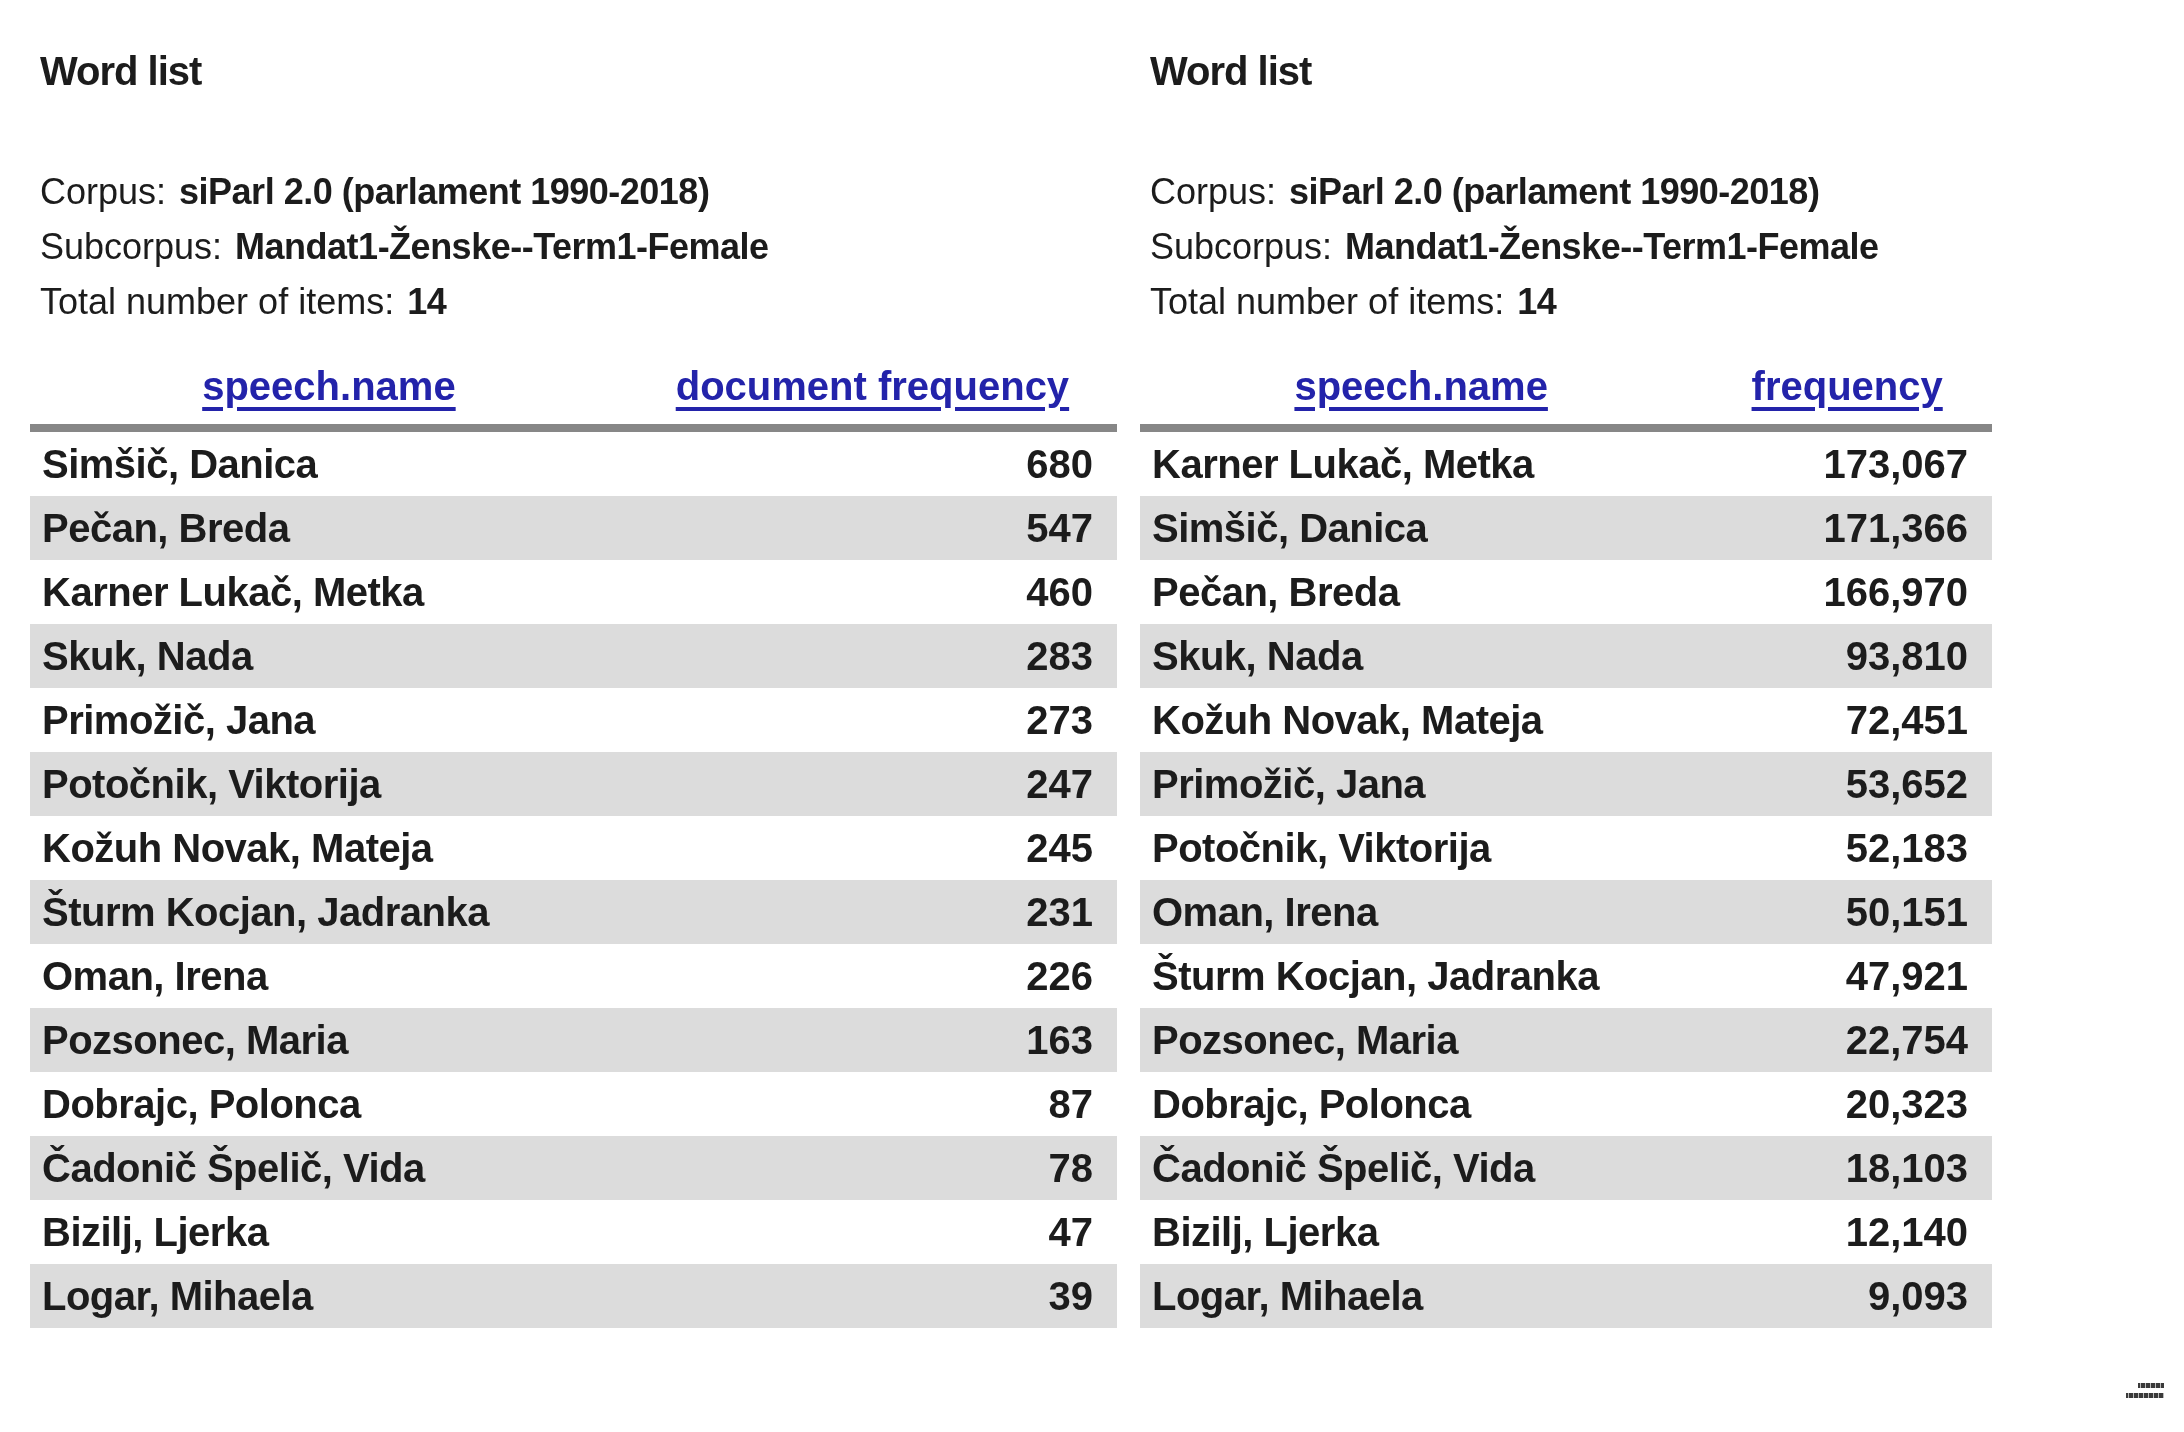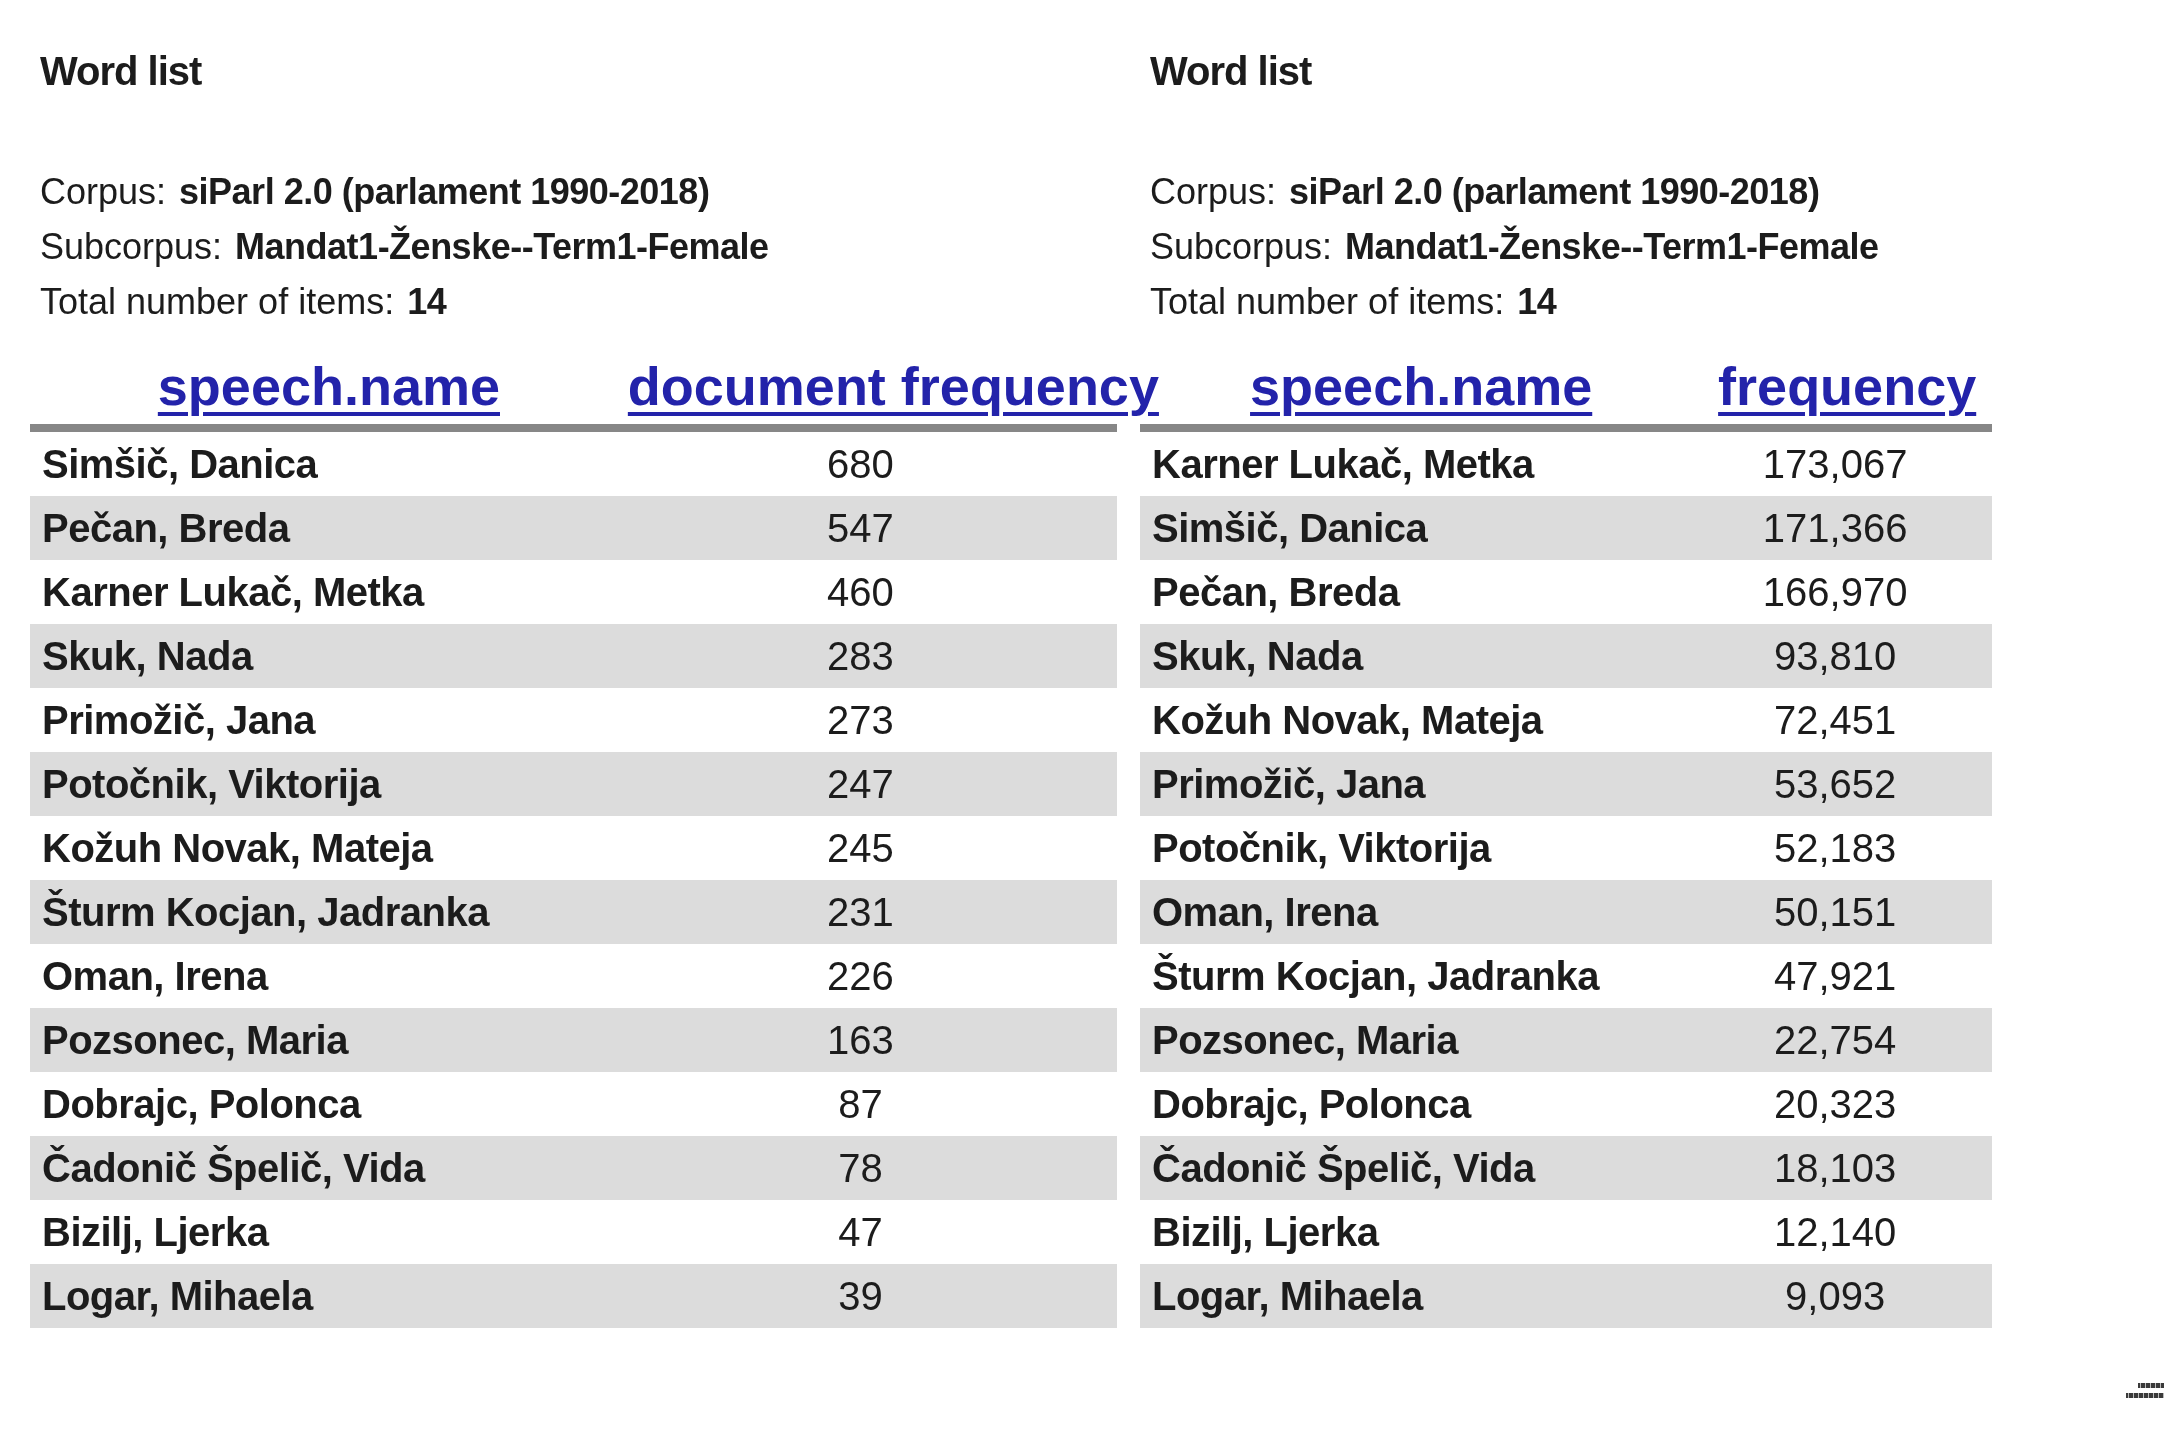--- a/index.html
+++ b/index.html
@@ -39,21 +39,21 @@
   .info-line .val { font-weight: 700; letter-spacing: -0.5px; }
 
   table.wordlist {
     margin-top: 30px;
     width: 100%;
     border-collapse: collapse;
     table-layout: fixed;
   }
   table.wordlist thead tr { border-bottom: 8px solid #878787; }
   table.wordlist th {
-    font-size: 54px;
+    font-size: 40px;
     line-height: 55px;
     font-weight: 700;
     color: #2323aa;
     text-align: center;
     text-decoration: underline;
     text-decoration-thickness: 4px;
     text-underline-offset: 7px;
     padding-bottom: 10px;
     white-space: nowrap;
     cursor: pointer;
@@ -72,22 +72,22 @@
     overflow: hidden;
   }
   table.wordlist tbody tr:nth-child(even) { background: #dcdcdc; }
   td.name {
     font-weight: 700;
     letter-spacing: -0.5px;
     padding-left: 12px;
     text-align: left;
   }
   td.freq {
-    font-weight: 400;
-    text-align: center;
+    font-weight: 700;
+    text-align: right;
     padding-right: 24px;
   }
 
   .noise-artifact {
     position: absolute;
     left: 2126px;
     top: 1383px;
     width: 38px;
     height: 18px;
   }

